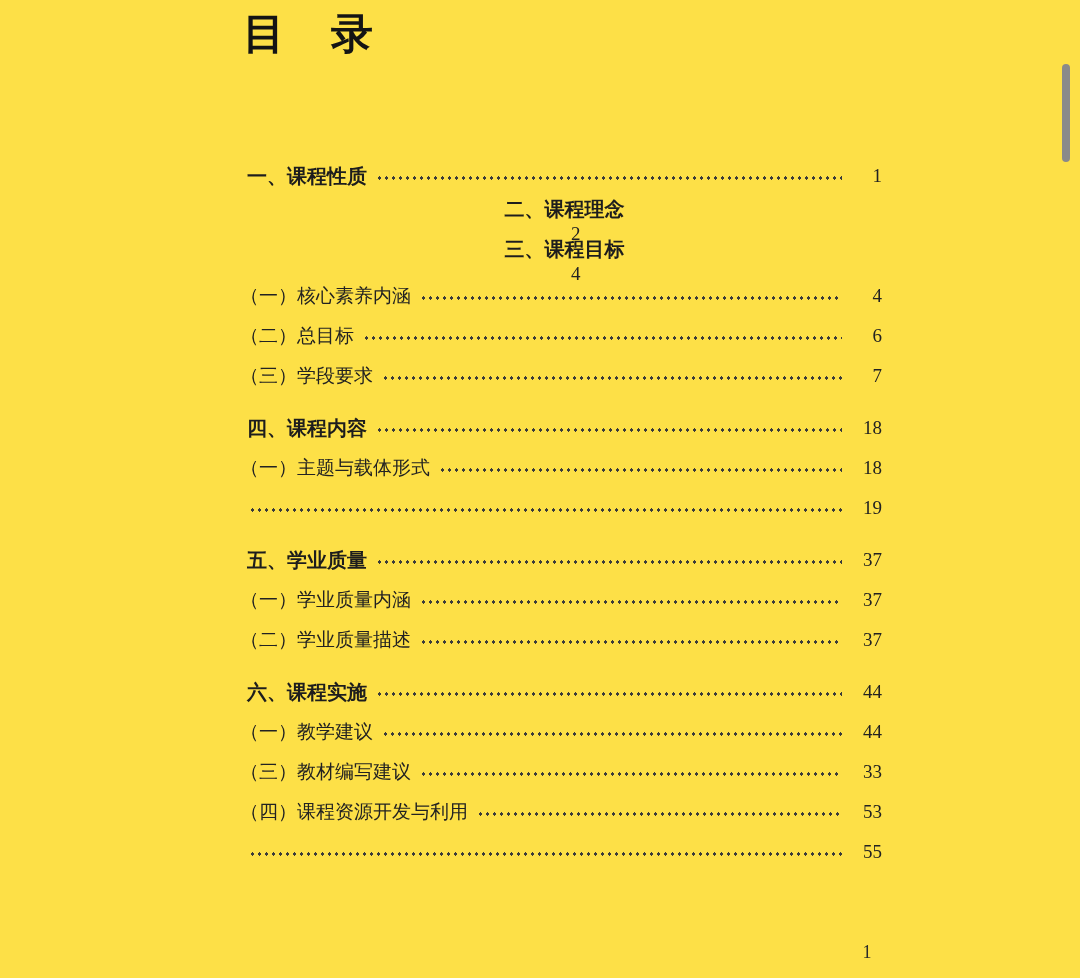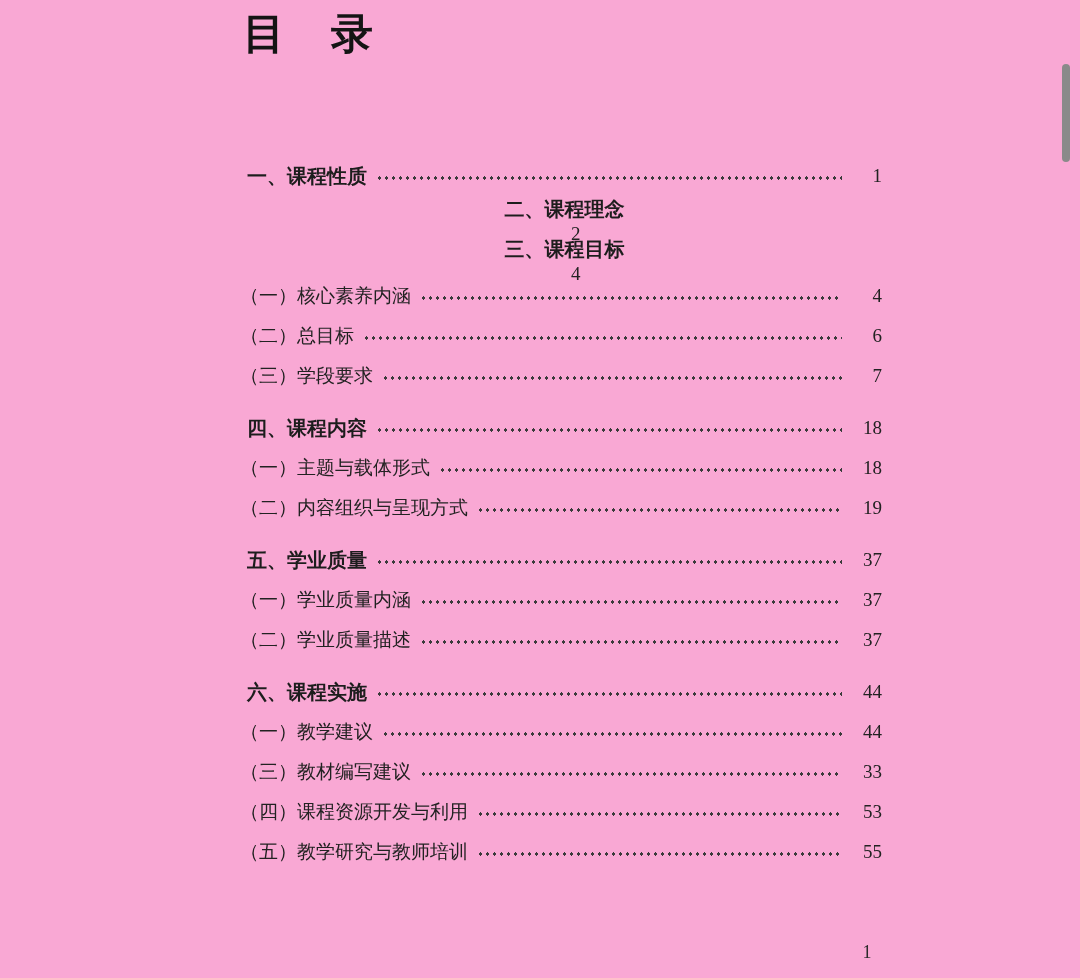--- a/index.html
+++ b/index.html
@@ -5,21 +5,21 @@
   html, body {
     margin: 0;
     padding: 0;
     background: #fbfbfa;
     font-family: "Liberation Sans", "DejaVu Sans", sans-serif;
   }
   .page {
     position: relative;
     width: 1080px;
     height: 978px;
-    background: #f9a8d4;
+    background: #fde047;
     overflow: hidden;
   }
   .doc-title {
     position: absolute;
     left: 243px;
     top: 6px;
     font-size: 42px;
     font-weight: 700;
     color: #141414;
     letter-spacing: 2px;
@@ -130,21 +130,20 @@
       <span class="pg">18</span>
     </div>
 
     <div class="row l2">
       <span class="label">（一）主题与载体形式</span>
       <span class="dots"></span>
       <span class="pg">18</span>
     </div>
 
     <div class="row l2">
-      <span class="label">（二）内容组织与呈现方式</span>
       <span class="dots"></span>
       <span class="pg">19</span>
     </div>
 
     <div class="row l1">
       <span class="label">五、学业质量</span>
       <span class="dots"></span>
       <span class="pg">37</span>
     </div>
 
@@ -179,21 +178,20 @@
       <span class="pg">33</span>
     </div>
 
     <div class="row l2">
       <span class="label">（四）课程资源开发与利用</span>
       <span class="dots"></span>
       <span class="pg">53</span>
     </div>
 
     <div class="row l2">
-      <span class="label">（五）教学研究与教师培训</span>
       <span class="dots"></span>
       <span class="pg">55</span>
     </div>
 
   </div>
 
   <div class="footer-pg">1</div>
 
   <div class="scrollbar-thumb"></div>
 

